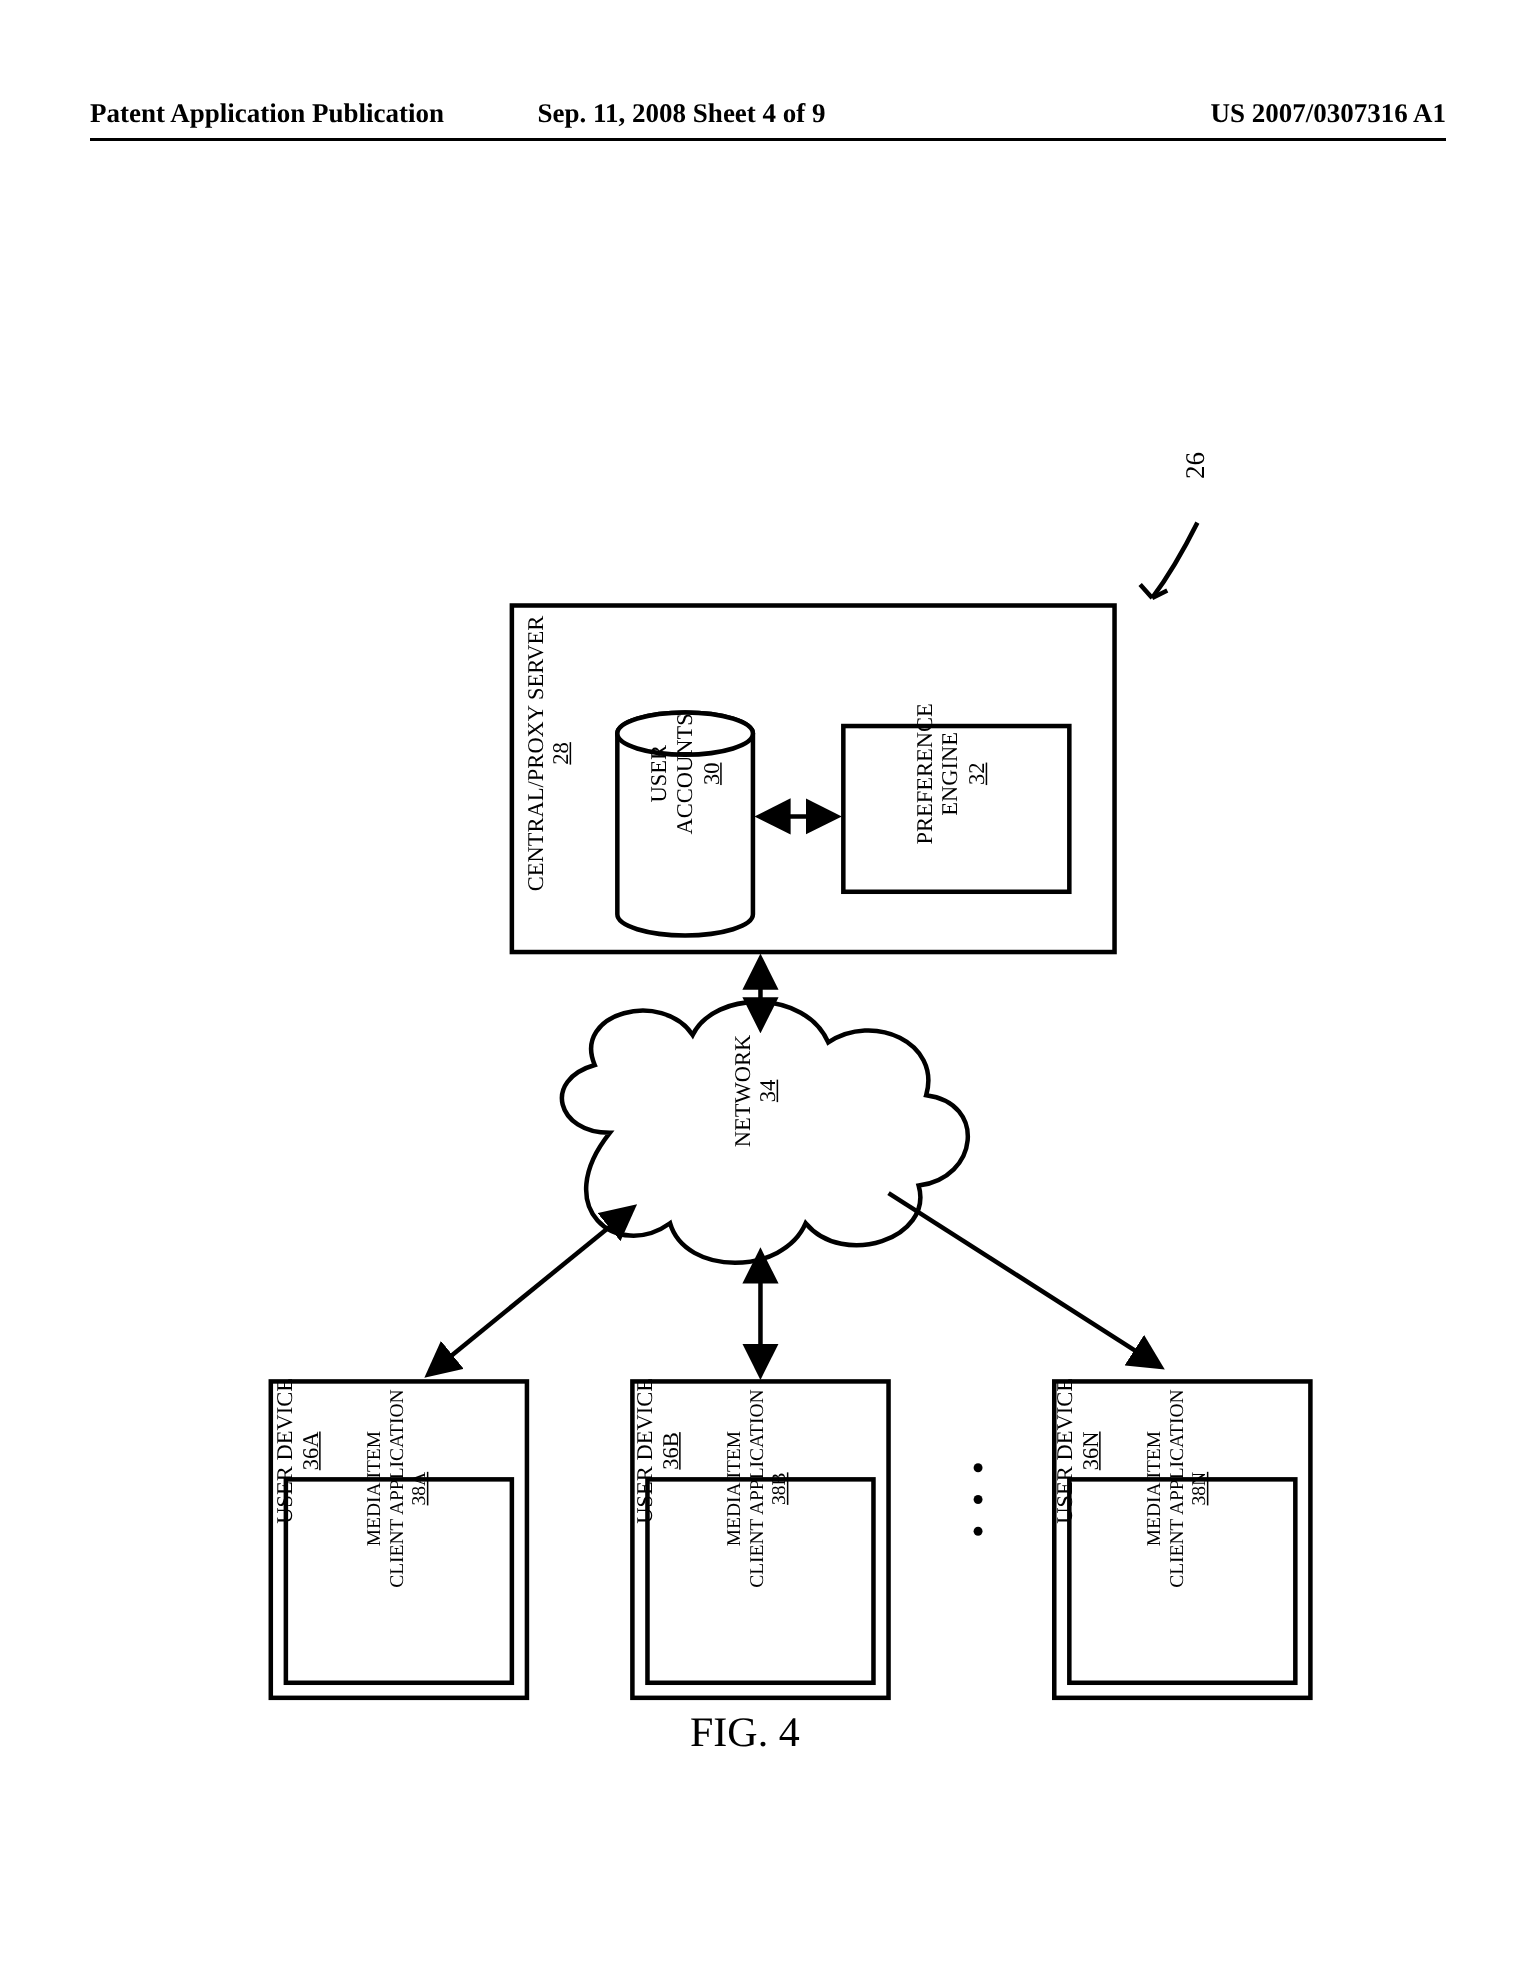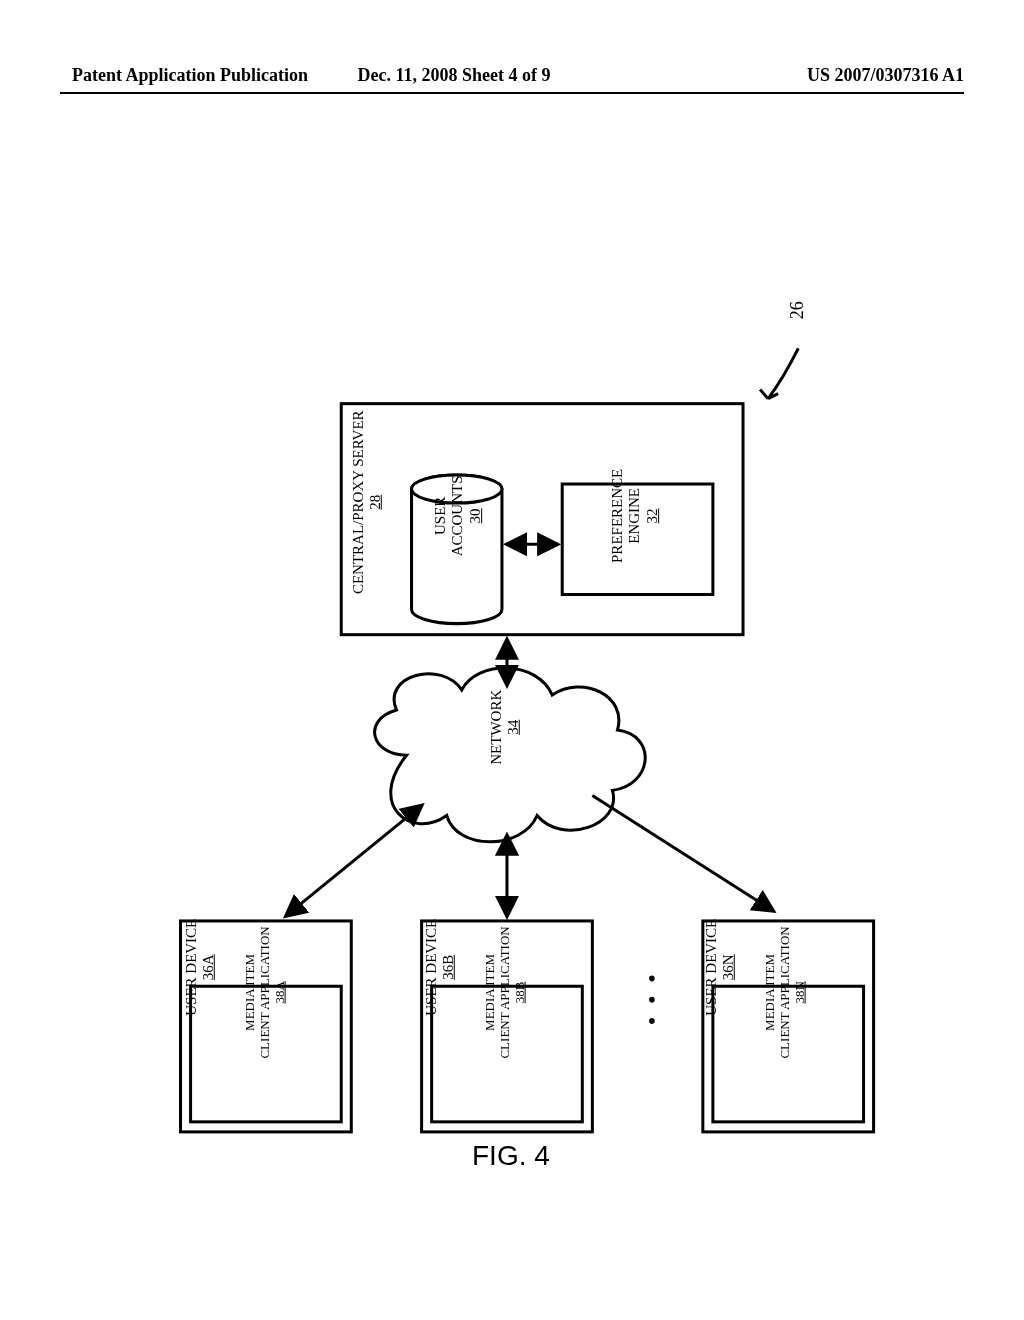--- a/index.html
+++ b/index.html
@@ -21,21 +21,21 @@
   }
   .header {
     position: absolute;
     top: 25px;
     left: 0;
     right: 0;
     width: 100%;
     font-size: 18px;
     font-weight: bold;
   }
-  .hdr-left { position:absolute; left:12px; }
+  .hdr-left { position:absolute; left:0; }
   .hdr-mid  { position:absolute; left:50%; transform:translateX(-80%); }
   .hdr-right{ position:absolute; right:0; }
   .hdr-rule {
     position:absolute;
     top: 52px;
     left:0; right:0;
     border-top: 2px solid #000;
   }
   .canvas {
     position: absolute;
@@ -48,38 +48,37 @@
     transform: rotate(-90deg);
     white-space: nowrap;
     text-align: center;
     line-height: 1.15;
     font-size: 15px;
   }
   .under { text-decoration: underline; }
   .fig-label {
     position: absolute;
     font-size: 28px;
-    font-family: Liberation Sans, sans-serif;
-    margin-left: 12px;
+    font-family: Liberation Serif, serif;
   }
   svg.overlay {
     position:absolute;
     top:0; left:0;
     width:100%; height:100%;
     pointer-events:none;
   }
 </style>
 </head>
 <body>
 
 <div class="page">
 
   <div class="header">
     <span class="hdr-left">Patent Application Publication</span>
-    <span class="hdr-mid">Dec. 11, 2008  Sheet 4 of 9</span>
+    <span class="hdr-mid">Sep. 11, 2008  Sheet 4 of 9</span>
     <span class="hdr-right">US 2007/0307316 A1</span>
   </div>
   <div class="hdr-rule"></div>
 
   <div class="canvas">
 
     <svg class="overlay" viewBox="0 0 900 1100">
       <defs>
         <marker id="ah" viewBox="0 0 12 12" refX="10" refY="6" markerWidth="8" markerHeight="8" orient="auto-start-reverse">
           <path d="M0,0 L12,6 L0,12 Z" fill="#000"></path>

